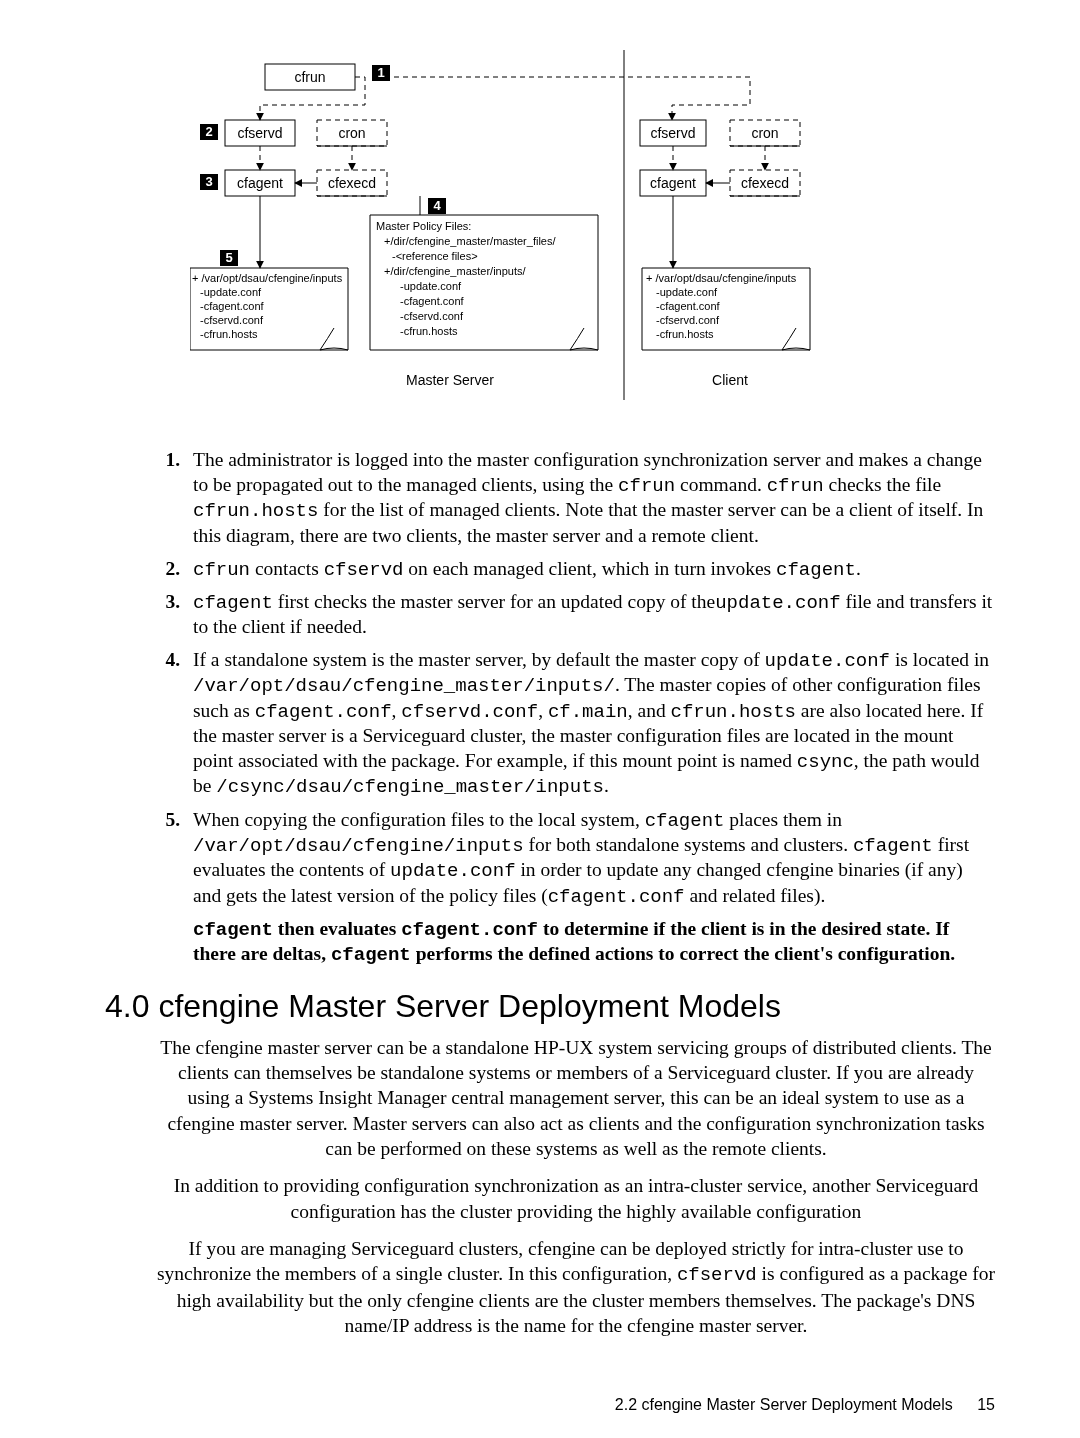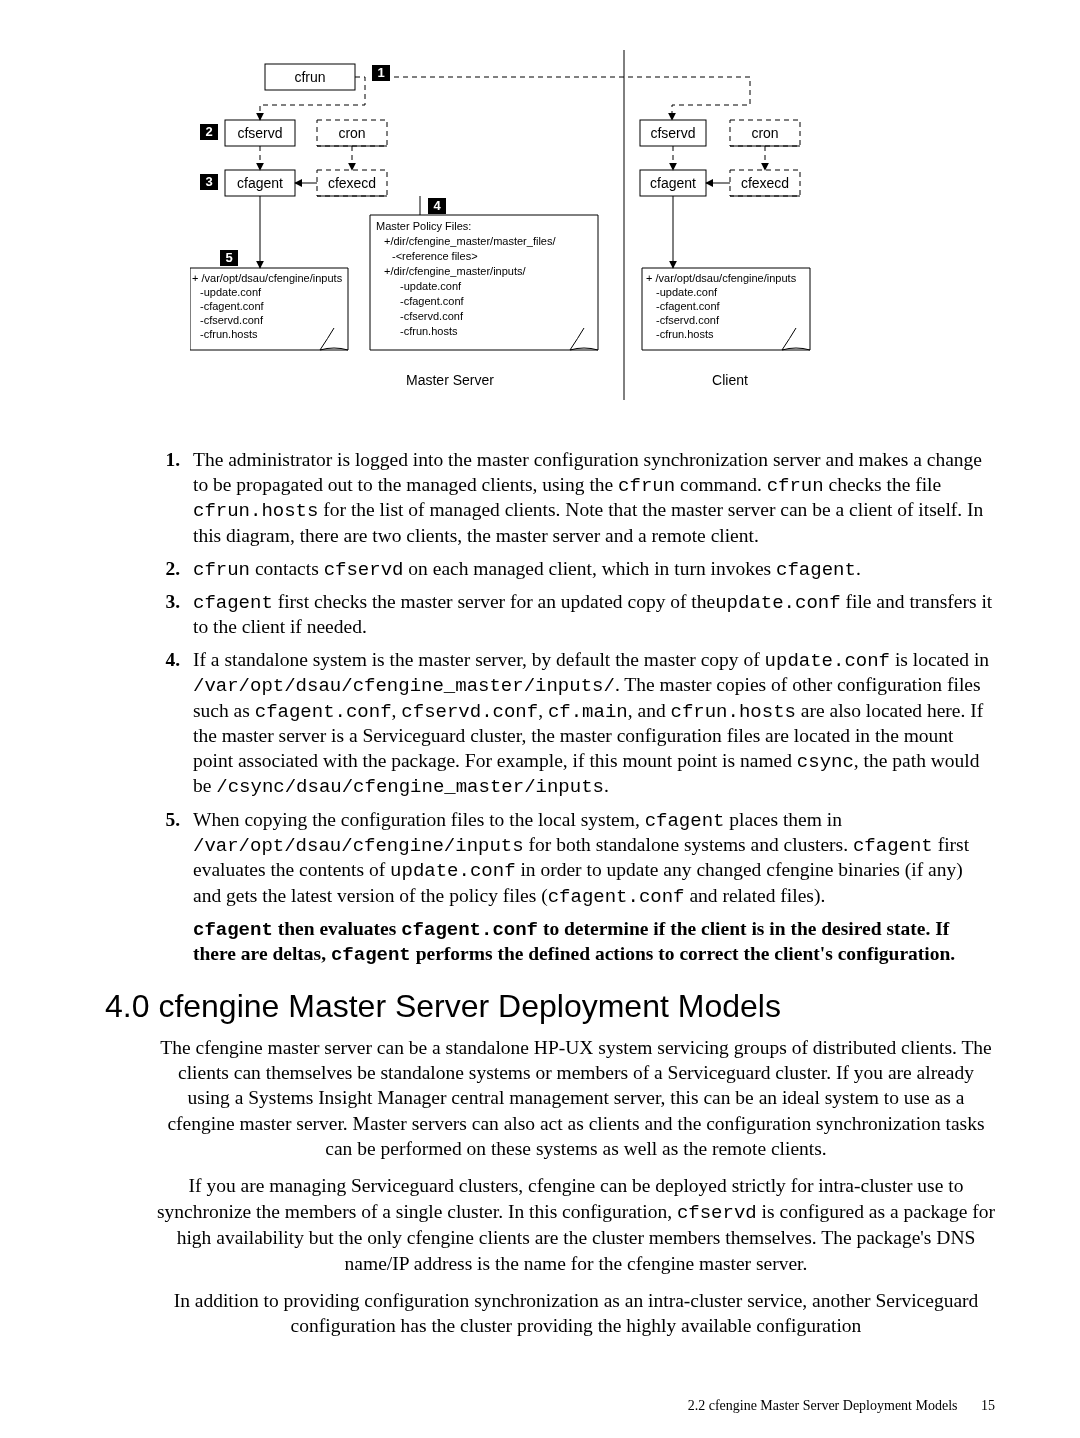--- a/index.html
+++ b/index.html
@@ -59,22 +59,22 @@
     margin-left: 52px;
     font-size: 19.5px;
     line-height: 1.30;
     font-family: Georgia, serif;
   }
   .body-block p { margin: 4px 0 12px 0; text-align: center; }
   .footer {
     position: absolute;
     bottom: 24px;
     right: 85px;
-    font-size: 14px;
-    font-family: Liberation Serif, serif;
+    font-size: 16px;
+    font-family: Liberation Sans, sans-serif;
   }
   .footer .pg { margin-left: 20px; }
 </style>
 </head>
 <body>
 
 <div class="page">
 
 
   <div class="diagram-wrap">
@@ -194,22 +194,22 @@
     <li>When copying the configuration files to the local system, <code>cfagent</code> places them in <code>/var/opt/dsau/cfengine/inputs</code> for both standalone systems and clusters. <code>cfagent</code> first evaluates the contents of <code>update.conf</code> in order to update any changed cfengine binaries (if any) and gets the latest version of the policy files (<code>cfagent.conf</code> and related files).<div class="followup"><code>cfagent</code> then evaluates <code>cfagent.conf</code> to determine if the client is in the desired state. If there are deltas, <code>cfagent</code> performs the defined actions to correct the client's configuration.</div></li>
   </ol>
 
   <h2 class="section">
     <span>4.0</span>
     <span>cfengine Master Server Deployment Models</span>
   </h2>
 
   <div class="body-block">
     <p>The cfengine master server can be a standalone HP-UX system servicing groups of distributed clients. The clients can themselves be standalone systems or members of a Serviceguard cluster. If you are already using a Systems Insight Manager central management server, this can be an ideal system to use as a cfengine master server. Master servers can also act as clients and the configuration synchronization tasks can be performed on these systems as well as the remote clients.</p>
+    <p>In addition to providing configuration synchronization as an intra-cluster service, another Serviceguard configuration has the cluster providing the highly available configuration</p>
     <p>If you are managing Serviceguard clusters, cfengine can be deployed strictly for intra-cluster use to synchronize the members of a single cluster. In this configuration, <code>cfservd</code> is configured as a package for high availability but the only cfengine clients are the cluster members themselves. The package's DNS name/IP address is the name for the cfengine master server.</p>
-    <p>In addition to providing configuration synchronization as an intra-cluster service, another Serviceguard configuration has the cluster providing the highly available configuration</p>
   </div>
 
 </div>
 
 <div class="footer">
   <span>2.2 cfengine Master Server Deployment Models</span>
   <span class="pg">15</span>
 </div>
 
 </body></html>

